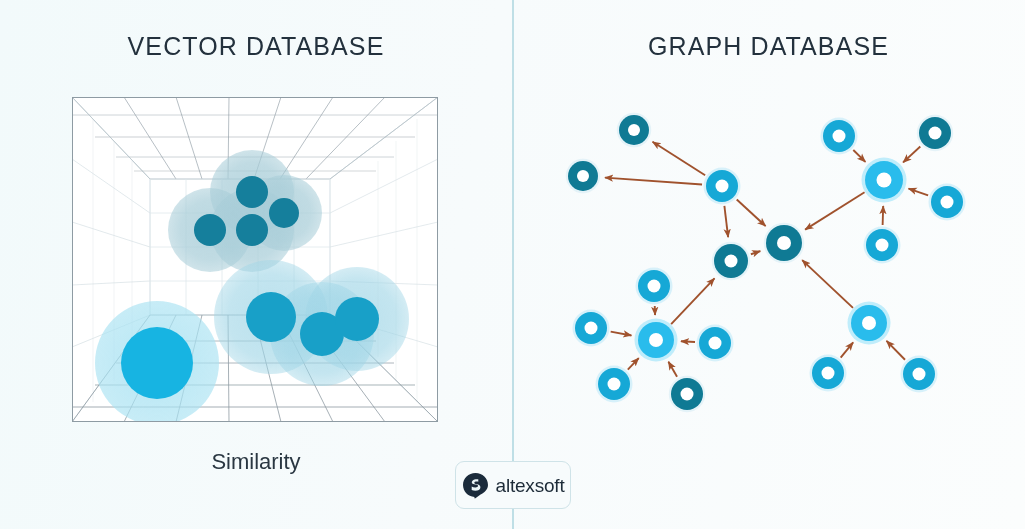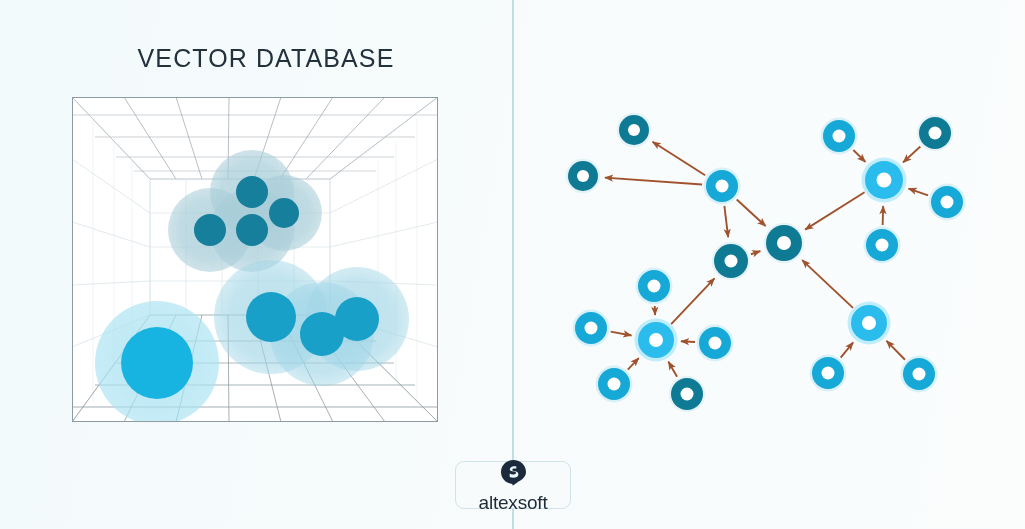--- a/index.html
+++ b/index.html
@@ -16,29 +16,28 @@
   }
   #stage {
     position: absolute;
     left: 0; top: 0;
     width: 1025px;
     height: 529px;
     background: linear-gradient(100deg, #f2fafb 0%, #f7fbfc 45%, #fbfdfd 100%);
   }
   .panel-title {
     position: absolute;
-    top: 44px;
+    top: 32px;
     text-align: center;
     font-size: 25px;
     letter-spacing: 1.1px;
     color: #23313d;
     font-family: "Liberation Sans", sans-serif;
     font-weight: 400;
     white-space: nowrap;
-    padding-left: 10px;
   }
   #title-left  { left: 0;   width: 512px; }
   #title-right { left: 512px; width: 513px; }
 
   .panel-caption {
     position: absolute;
     top: 449px;
     text-align: center;
     font-size: 22px;
     color: #2a3742;
@@ -85,38 +84,38 @@
     width: 116px;
     height: 48px;
     background: #f7fbfc;
     border: 1px solid #cfe3e8;
     border-radius: 9px;
     display: flex;
     align-items: center;
     justify-content: center;
     gap: 7px;
     box-sizing: border-box;
-    flex-direction: column;
   }
   #logo-mark { flex: 0 0 auto; display:block; }
   #logo-text {
     font-size: 19px;
     color: #1d2b38;
     font-weight: 400;
     letter-spacing: -0.2px;
     line-height: 1;
   }
 </style>
 </head>
 <body>
 
 <div id="stage">
 
   <div class="panel-title" id="title-left">VECTOR DATABASE</div>
 
+  <div class="panel-title" id="title-right">GRAPH DATABASE</div>
 
   <div id="divider"></div>
 
   <div id="vector-box">
     <svg id="vector-svg" width="366" height="325" viewBox="0 0 366 325" xmlns="http://www.w3.org/2000/svg">
       <defs>
         <clipPath id="boxclip">
             <rect x="0" y="0" width="366" height="325"></rect>
           </clipPath>
         <radialGradient id="haloTop" cx="50%" cy="50%" r="50%">
@@ -375,20 +374,21 @@
           </g>
           <g>
             <circle cx="371" cy="276" r="18.5" fill="#bfeaf8" opacity="0.6"></circle>
             <circle cx="371" cy="276" r="16" fill="#16a8d6"></circle>
             <circle cx="371" cy="276" r="6.5" fill="#ffffff"></circle>
           </g>
         </g>
     </svg>
   </div>
 
+  <div class="panel-caption" id="caption-left">Similarity</div>
 
 
   <div id="logo-badge">
     <svg id="logo-mark" width="27" height="27" viewBox="0 0 32 32" xmlns="http://www.w3.org/2000/svg">
       <path d="M16 1.2 C7.6 1.2 1.2 7.3 1.2 15.4 C1.2 23.0 7.0 29.0 14.7 29.5
                L14.7 30.6 C14.7 31.2 15.4 31.5 15.9 31.1 L22.0 26.8
                C27.0 24.4 30.8 20.2 30.8 15.4 C30.8 7.3 24.4 1.2 16 1.2 Z" fill="#1b2b3b"></path>
       <path d="M19.3 8.6 C17.2 8.2 14.0 8.6 12.4 10.3 C11.0 11.8 11.5 13.6 13.2 14.2
                C14.8 14.8 17.6 14.6 18.7 15.6 C19.6 16.5 18.6 17.8 17.1 18.2
                C15.3 18.7 13.0 18.3 11.5 17.3 L11.5 21.2 C13.8 22.4 17.7 22.6 20.0 21.2

